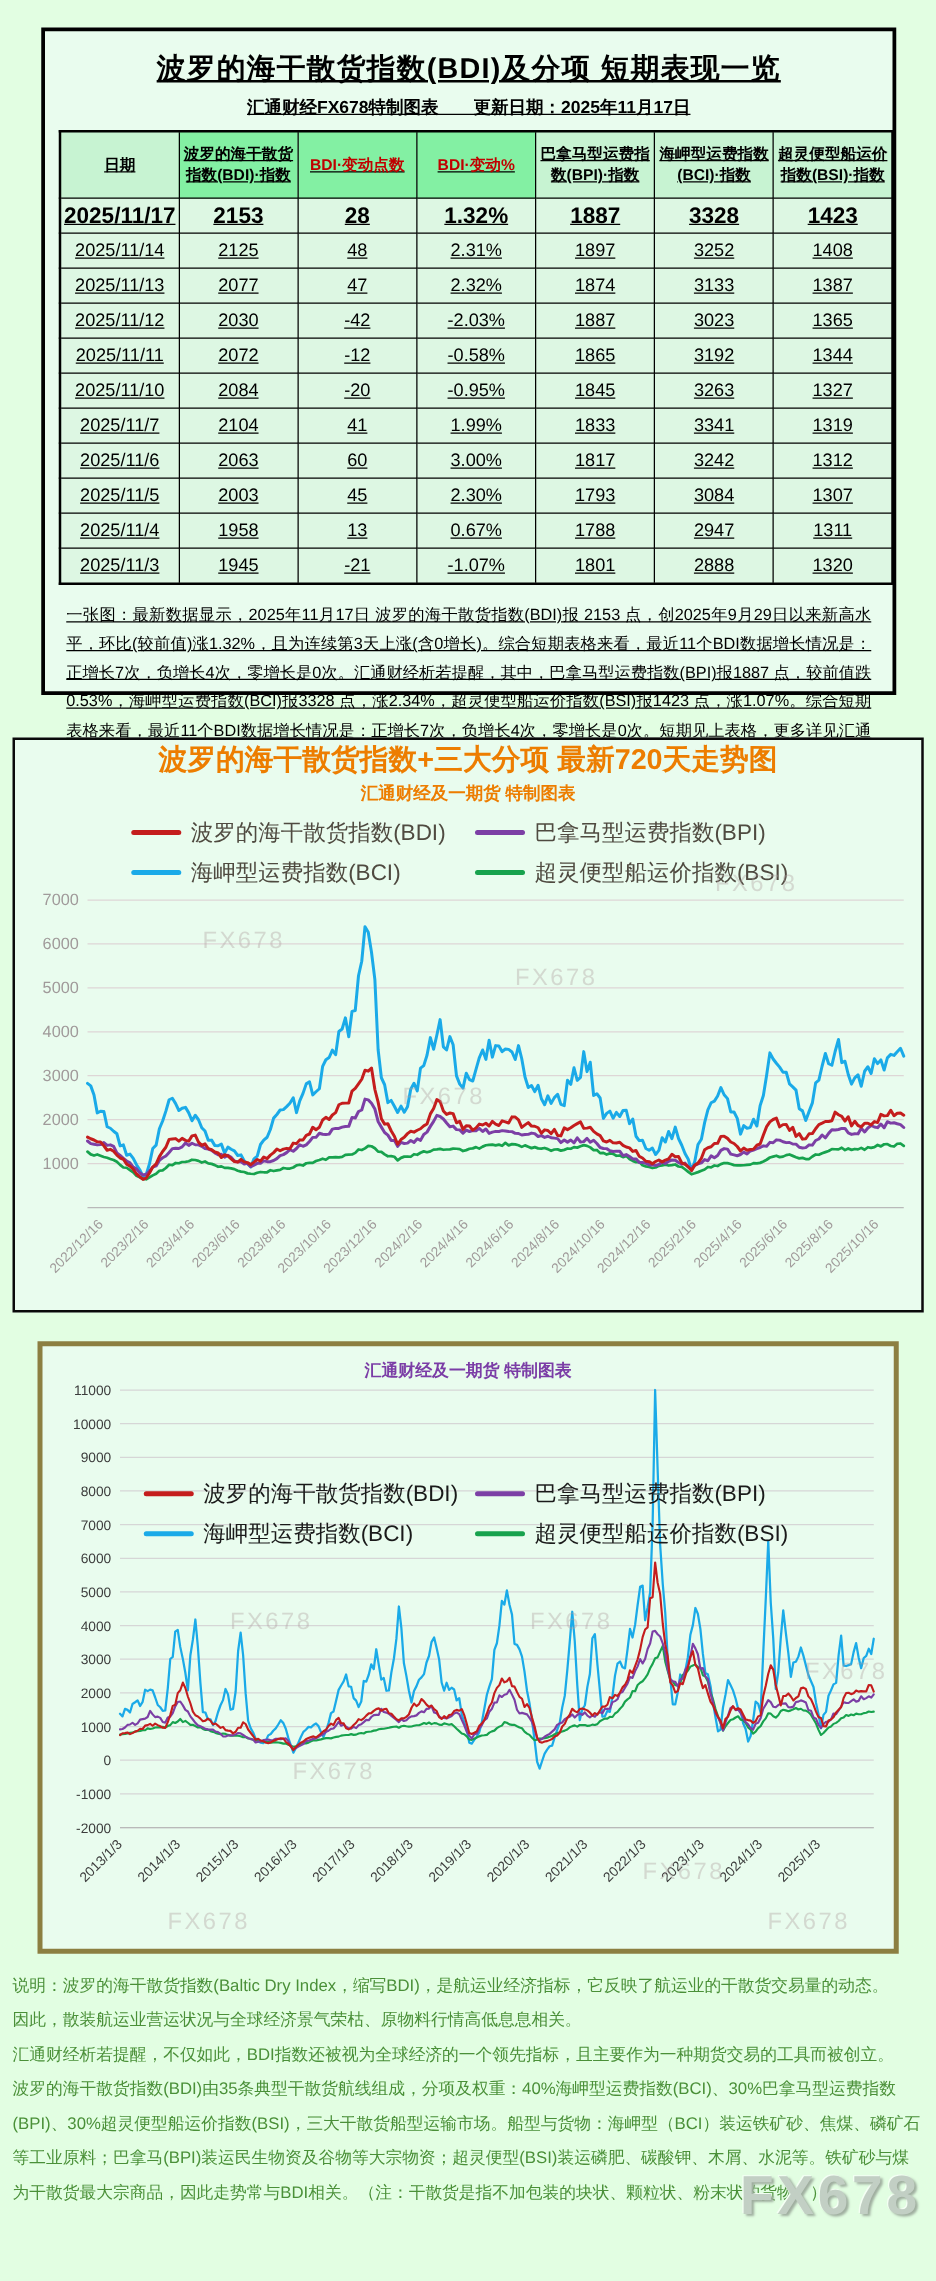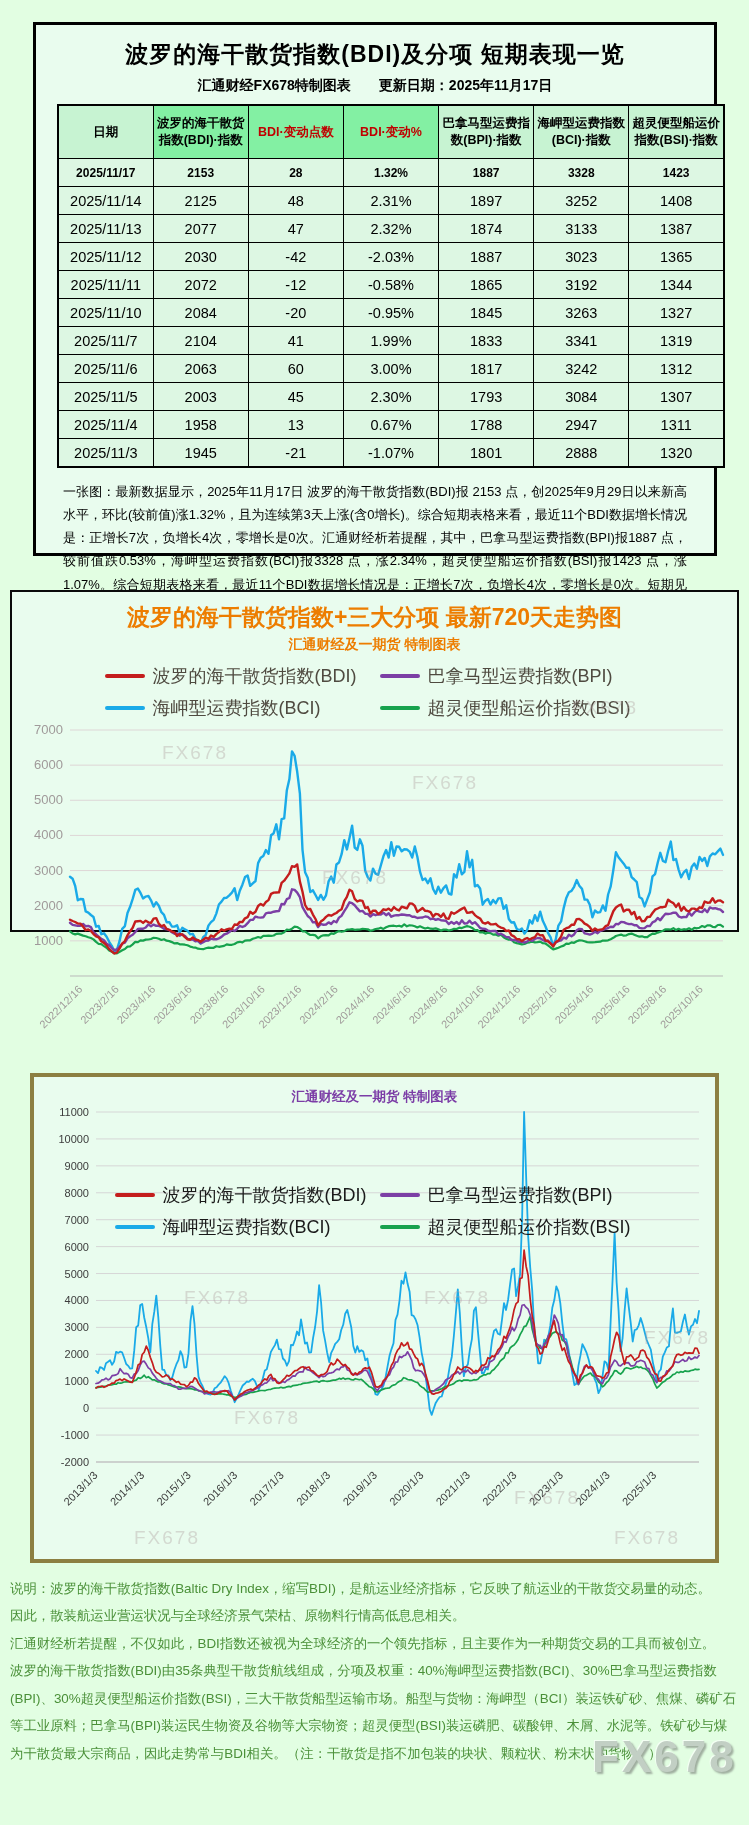--- a/index.html
+++ b/index.html
@@ -4,37 +4,37 @@
 <style>
   html,body{margin:0;padding:0;}
   body{
     width:749px;height:1825px;position:relative;overflow:hidden;
     background:#e2fee2;
     font-family:"Liberation Sans","DejaVu Sans",sans-serif;
     color:#000;
   }
   .box{box-sizing:border-box;background:#e9fcee;}
   
-  #table-box{position:absolute;left:33px;top:22px;width:684px;height:534px;border:3px solid #000;padding:6px 21px;}
+  #table-box{position:absolute;left:33px;top:22px;width:684px;height:534px;border:3px solid #000;padding:6px 11px;text-decoration:underline;}
   .t-title{text-align:center;font-size:23px;font-weight:bold;letter-spacing:1px;margin-top:8px;}
   .t-subtitle{text-align:center;font-size:14px;font-weight:bold;margin-top:7px;}
   table.bdi{border-collapse:collapse;width:668px;margin:9px auto 0;table-layout:fixed;}
   table.bdi th,table.bdi td{border:1px solid #000;text-align:center;vertical-align:middle;padding:0 1px;}
   table.bdi{border:2px solid #000;}
   table.bdi th{height:52px;font-size:12.5px;font-weight:bold;line-height:1.35;}
   table.bdi td{height:27px;font-size:14.5px;}
-  tr.first-row td{font-weight:bold;font-size:12px;}
+  tr.first-row td{font-weight:bold;font-size:18px;}
   .h-date{background:#c7f3d2;}
   .h-main{background:#83f0a3;}
   .h-red{background:#83f0a3;color:#c00000;}
   .h-sub{background:#c7f3d2;}
   td.cell{background:#ddf7e3;}
   .note{font-size:13px;line-height:1.78;margin:12px 6px 0;text-align:justify;}
   
-  #chart720-box{position:absolute;left:10px;top:590px;width:729px;height:342px;border:2px solid #0a0a0a;padding-top:10px;}
+  #chart720-box{position:absolute;left:10px;top:590px;width:729px;height:460px;border:2px solid #0a0a0a;}
   .c2-title{text-align:center;color:#ed7d00;font-size:23px;font-weight:bold;}
   .c2-subtitle{text-align:center;color:#ed7d00;font-size:14px;font-weight:bold;margin-top:3px;}
   .legend{display:grid;grid-template-columns:1fr 1fr;gap:8px 10px;width:540px;margin:10px auto 2px;}
   .legend-item{display:flex;align-items:center;gap:8px;}
   .swatch{width:40px;height:4px;border-radius:2px;flex:0 0 auto;}
   .legend-label{font-size:18px;color:#4f4a40;}
   #chart3-legend .legend-label{color:#1a1a1a;}
   .wm{position:absolute;color:rgba(175,160,160,0.38);font-size:19px;letter-spacing:2px;pointer-events:none;}
   
   #chart10-box{position:absolute;left:30px;top:1073px;width:689px;height:490px;border:4px solid #8c7f41;padding-top:9px;position:absolute;}

